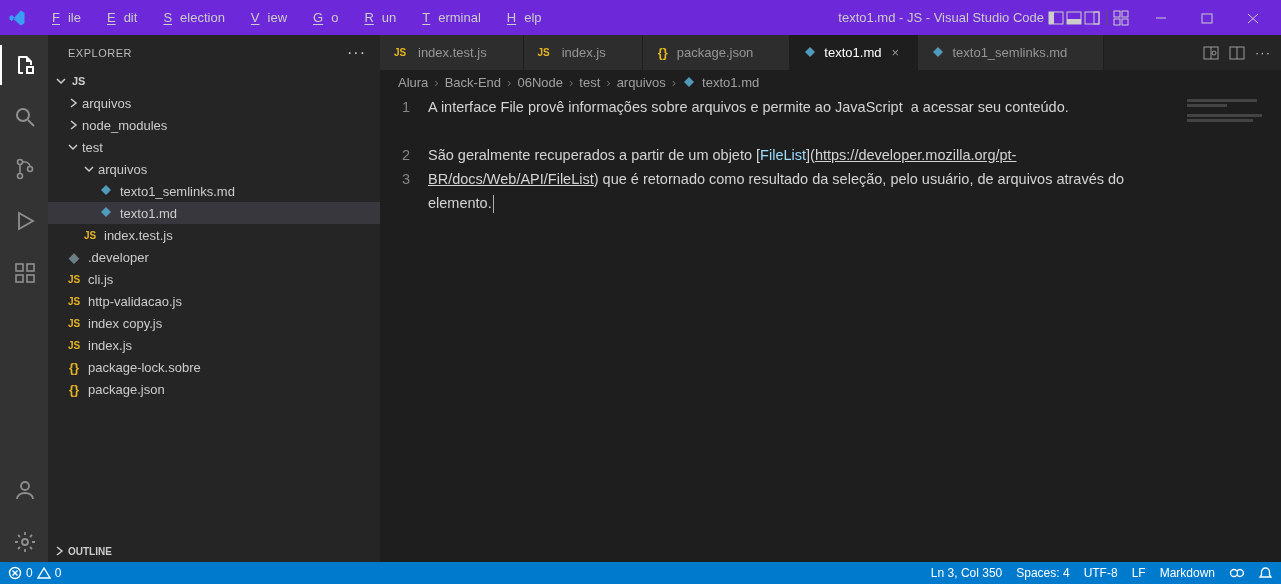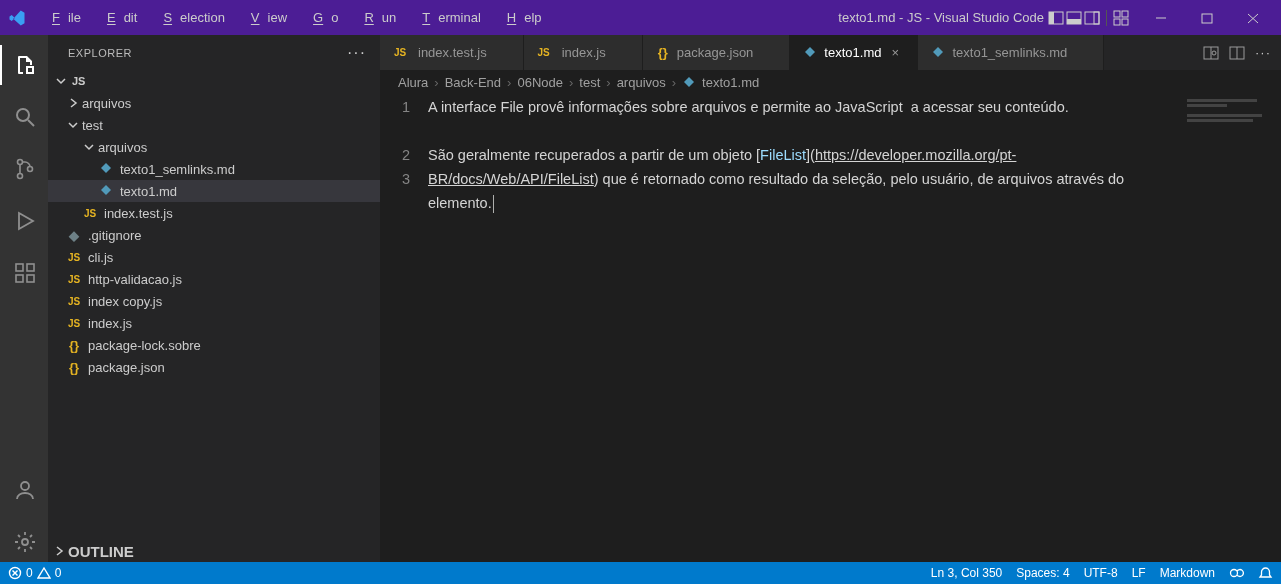--- a/index.html
+++ b/index.html
@@ -1,17 +1,17 @@
 <!DOCTYPE html>
 <html><head>
 <meta charset="utf-8">
 <style>
 *{margin:0;padding:0;box-sizing:border-box;font-family:"Segoe UI",Arial,sans-serif;user-select:none}
 body{background:#1e1e1e;color:#ccc;width:1281px;height:584px;overflow:hidden;display:flex;flex-direction:column;font-size:13px}
-.titlebar{height:35px;background:#4c1d95;display:flex;align-items:center;padding:0 8px;gap:4px}
+.titlebar{height:35px;background:#6d28d9;display:flex;align-items:center;padding:0 8px;gap:4px}
 .logo{width:18px;height:18px;margin-right:6px}
 .menu{display:flex;gap:2px}
 .menu span{padding:4px 8px;cursor:pointer;font-size:13px;color:#cccccc}
 .menu .u{text-decoration:underline;text-underline-offset:2px}
 .title{flex:1;text-align:right;color:#cccccc;font-size:13px}
 .win-ctrl{display:flex;gap:6px;align-items:center}
 .layout-icons{display:flex;gap:2px;align-items:center;margin-right:8px}
 .layout-icons svg,.win-ctrl svg{cursor:pointer}
 .divider{width:1px;height:16px;background:#555;margin:0 4px}
 
@@ -29,21 +29,21 @@
 .workspace-header{height:22px;display:flex;align-items:center;padding-left:6px;font-size:11px;font-weight:700;color:#cccccc;cursor:pointer;gap:4px}
 .tree{flex:1;overflow:auto}
 .tree-item{height:22px;display:flex;align-items:center;cursor:pointer;font-size:13px;color:#cccccc}
 .tree-item.selected{background:#37373d}
 .tree-item .twisty{width:14px;height:14px;margin-right:2px;flex-shrink:0}
 .tree-item .icon{width:16px;height:16px;margin-right:6px;display:flex;align-items:center;justify-content:center;flex-shrink:0}
 .tree-item .label{white-space:nowrap}
 .indent-1{padding-left:18px}
 .indent-2{padding-left:34px}
 .indent-3{padding-left:50px}
-.section-title{height:22px;display:flex;align-items:center;font-size:15px;font-weight:700;color:#cccccc;padding-left:4px;cursor:pointer;gap:2px}
+.section-title{height:22px;display:flex;align-items:center;font-size:10px;font-weight:700;color:#cccccc;padding-left:4px;cursor:pointer;gap:2px}
 .js-badge{color:#e6b422;font-size:10px;font-weight:700;margin-right:4px}
 .braces{color:#e6b422;font-weight:700}
 .gitig{color:#6d8086;font-weight:700}
 
 .editor-area{flex:1;display:flex;flex-direction:column;background:#1e1e1e;position:relative}
 .tabs{height:35px;background:#252526;display:flex;align-items:stretch}
 .tab{display:flex;align-items:center;padding:0 12px;gap:6px;font-size:13px;cursor:pointer;border-right:1px solid #1e1e1e;max-width:200px;background:#2d2d2d}
 .tab.active{background:#1e1e1e}
 .tab .ticon{width:16px;height:16px;display:flex;align-items:center;justify-content:center}
 .tab .tlabel{color:#969696;white-space:nowrap}
@@ -186,20 +186,26 @@
     </div>
     <div class="tree">
       <div class="tree-item indent-1">
           <svg class="twisty" width="14" height="14">
             <path d="M5 3l5 4-5 4" fill="none" stroke="#ccc" stroke-width="1.5"></path>
           </svg>
           <span class="label">arquivos</span>
         </div>
       <div class="tree-item indent-1">
           <svg class="twisty" width="14" height="14">
+            <path d="M5 3l5 4-5 4" fill="none" stroke="#ccc" stroke-width="1.5"></path>
+          </svg>
+          <span class="label">node_modules</span>
+        </div>
+      <div class="tree-item indent-1">
+          <svg class="twisty" width="14" height="14">
             <path d="M3 5l4 4 4-4" fill="none" stroke="#ccc" stroke-width="1.5"></path>
           </svg>
           <span class="label">test</span>
         </div>
       <div class="tree-item indent-2">
           <svg class="twisty" width="14" height="14">
             <path d="M3 5l4 4 4-4" fill="none" stroke="#ccc" stroke-width="1.5"></path>
           </svg>
           <span class="label">arquivos</span>
         </div>
@@ -218,21 +224,21 @@
             </svg>
           </span>
           <span class="label">texto1.md</span>
         </div>
       <div class="tree-item indent-2">
           <span class="icon js-badge">JS</span>
           <span class="label">index.test.js</span>
         </div>
       <div class="tree-item indent-1">
           <span class="icon gitig">◆</span>
-          <span class="label">.gitignore</span>
+          <span class="label">.developer</span>
         </div>
       <div class="tree-item indent-1">
           <span class="icon js-badge">JS</span>
           <span class="label">cli.js</span>
         </div>
       <div class="tree-item indent-1">
           <span class="icon js-badge">JS</span>
           <span class="label">http-validacao.js</span>
         </div>
       <div class="tree-item indent-1">

